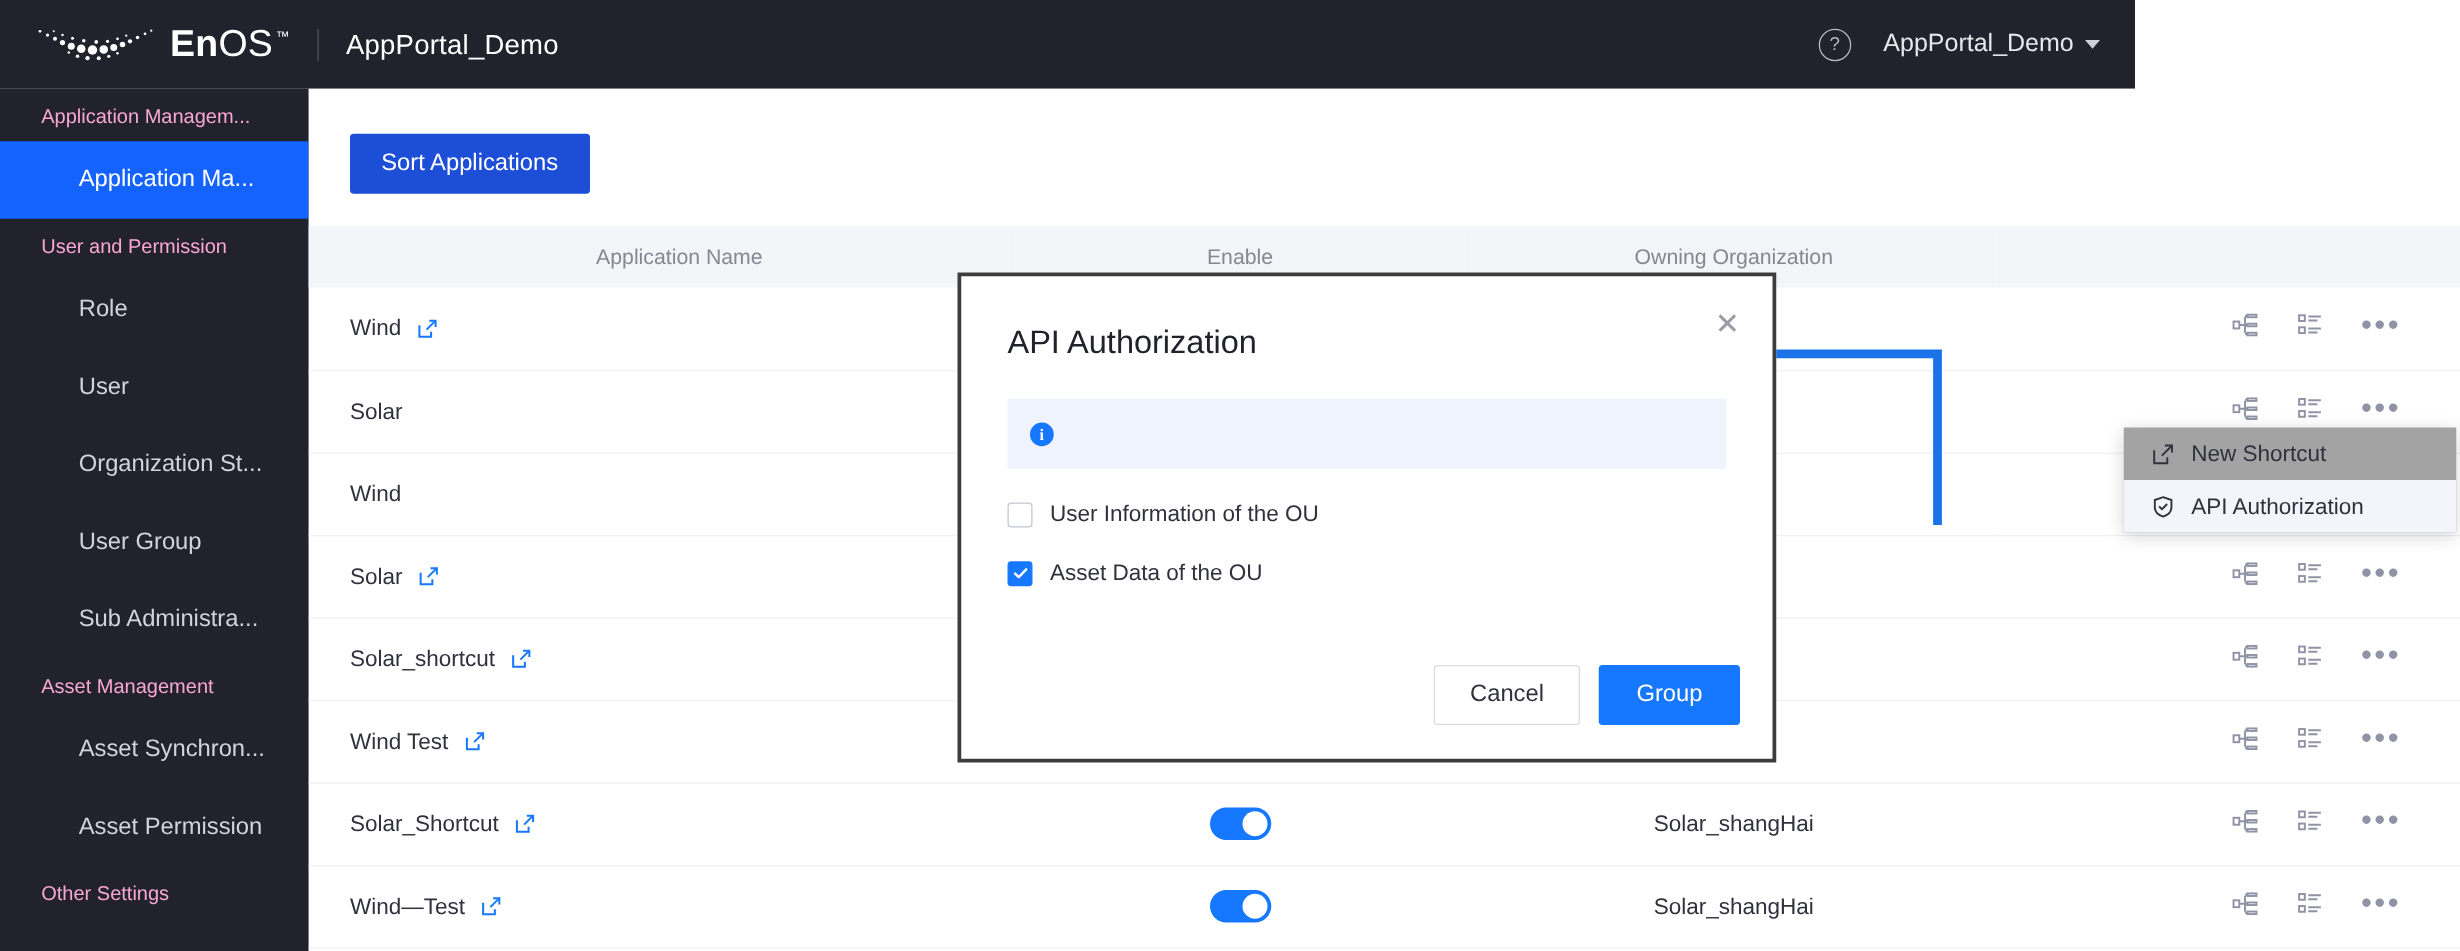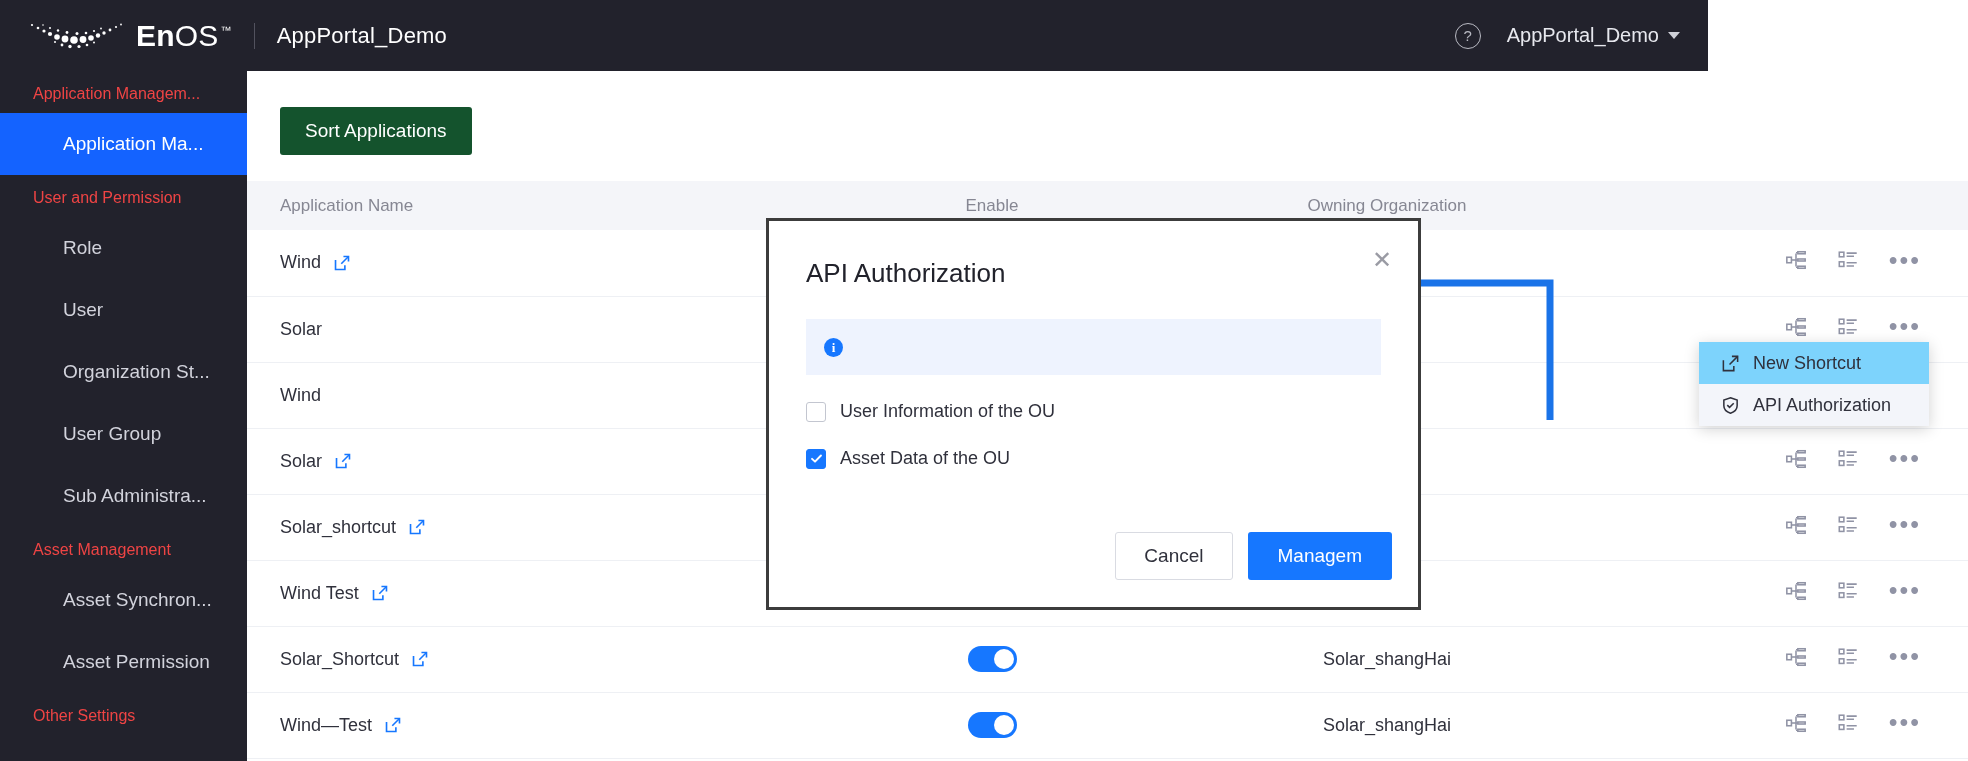--- a/index.html
+++ b/index.html
@@ -52,47 +52,47 @@
   }
 
   
   .sidebar {
     position: absolute; top: 71px; left: 0;
     width: 247px; height: 690px;
     background: #22222c;
     overflow: hidden;
   }
   .side-group {
-    color: #ef4444; font-size: 16px;
+    color: #f9a8d4; font-size: 16px;
     padding: 14px 0 10px 33px;
   }
   .side-item {
     color: #d2d3dc; font-size: 19px;
     height: 62px; display: flex; align-items: center;
     padding-left: 63px; cursor: pointer;
     white-space: nowrap;
   }
   .side-item.active { background: #1463ff; color: #ffffff; }
 
   
   .main {
     position: absolute; top: 71px; left: 247px;
     width: 1721px; height: 690px; background: #ffffff;
   }
   .sort-btn {
     margin: 36px 0 0 33px;
-    background: #14532d; color: #fff; border: none;
+    background: #1d4ed8; color: #fff; border: none;
     font-family: "Liberation Sans", sans-serif;
     font-size: 19px; padding: 13px 25px; border-radius: 3px;
     cursor: pointer;
   }
   table.apps { width: 1721px; border-collapse: collapse; margin-top: 26px; }
   table.apps th {
     background: #f4f5f9; color: #868793; font-weight: 400;
-    font-size: 17px; text-align: left; height: 49px; padding: 0;
+    font-size: 17px; text-align: center; height: 49px; padding: 0;
   }
   table.apps td {
     height: 66px; font-size: 18px; color: #30313c;
     border-bottom: 1px solid #eef0f4; padding: 0;
     vertical-align: middle;
   }
   .c-name { width: 560px; padding-left: 33px !important; }
   .c-enable { width: 370px; text-align: center !important; }
   .c-org { width: 420px; text-align: center !important; }
   .c-actions { text-align: right !important; padding-right: 47px !important; }
@@ -110,21 +110,21 @@
     content: ""; position: absolute; top: 3px; right: 3px;
     width: 20px; height: 20px; border-radius: 50%; background: #fff;
   }
   .actions { display: inline-flex; align-items: center; gap: 30px; }
   .act-ico { color: #9093a5; cursor: pointer; display: inline-flex; }
   .dots { font-size: 25px; color: #9093a5; letter-spacing: 2px; cursor: pointer; line-height: .6; }
 
   
   .ctx-menu {
     position: absolute; left: 1699px; top: 342px;
-    width: 230px; background: #7dd3fc;
+    width: 266px; background: #a3a3a3;
     box-shadow: 0 3px 14px rgba(0,0,0,.18);
     z-index: 40;
   }
   .ctx-item {
     height: 42px; display: flex; align-items: center; gap: 13px;
     padding-left: 22px; font-size: 18px; color: #30313c; cursor: pointer;
   }
   .ctx-item.hl { background: #f3f5fa; }
 
   
@@ -601,17 +601,17 @@
       <span class="cb checked">
         <svg width="13" height="13" viewBox="0 0 14 14" fill="none" stroke="#fff" stroke-width="2.1" stroke-linecap="round" stroke-linejoin="round">
           <path d="M2.2 7.4 5.4 10.4 11.8 3.8"></path>
         </svg>
       </span>
       <span>Asset Data of the OU</span>
     </div>
 
     <div class="modal-foot">
       <button class="btn-cancel">Cancel</button>
-      <button class="btn-submit">Managem</button>
+      <button class="btn-submit">Group</button>
     </div>
   </div>
 
 </div>
 
 </body></html>

